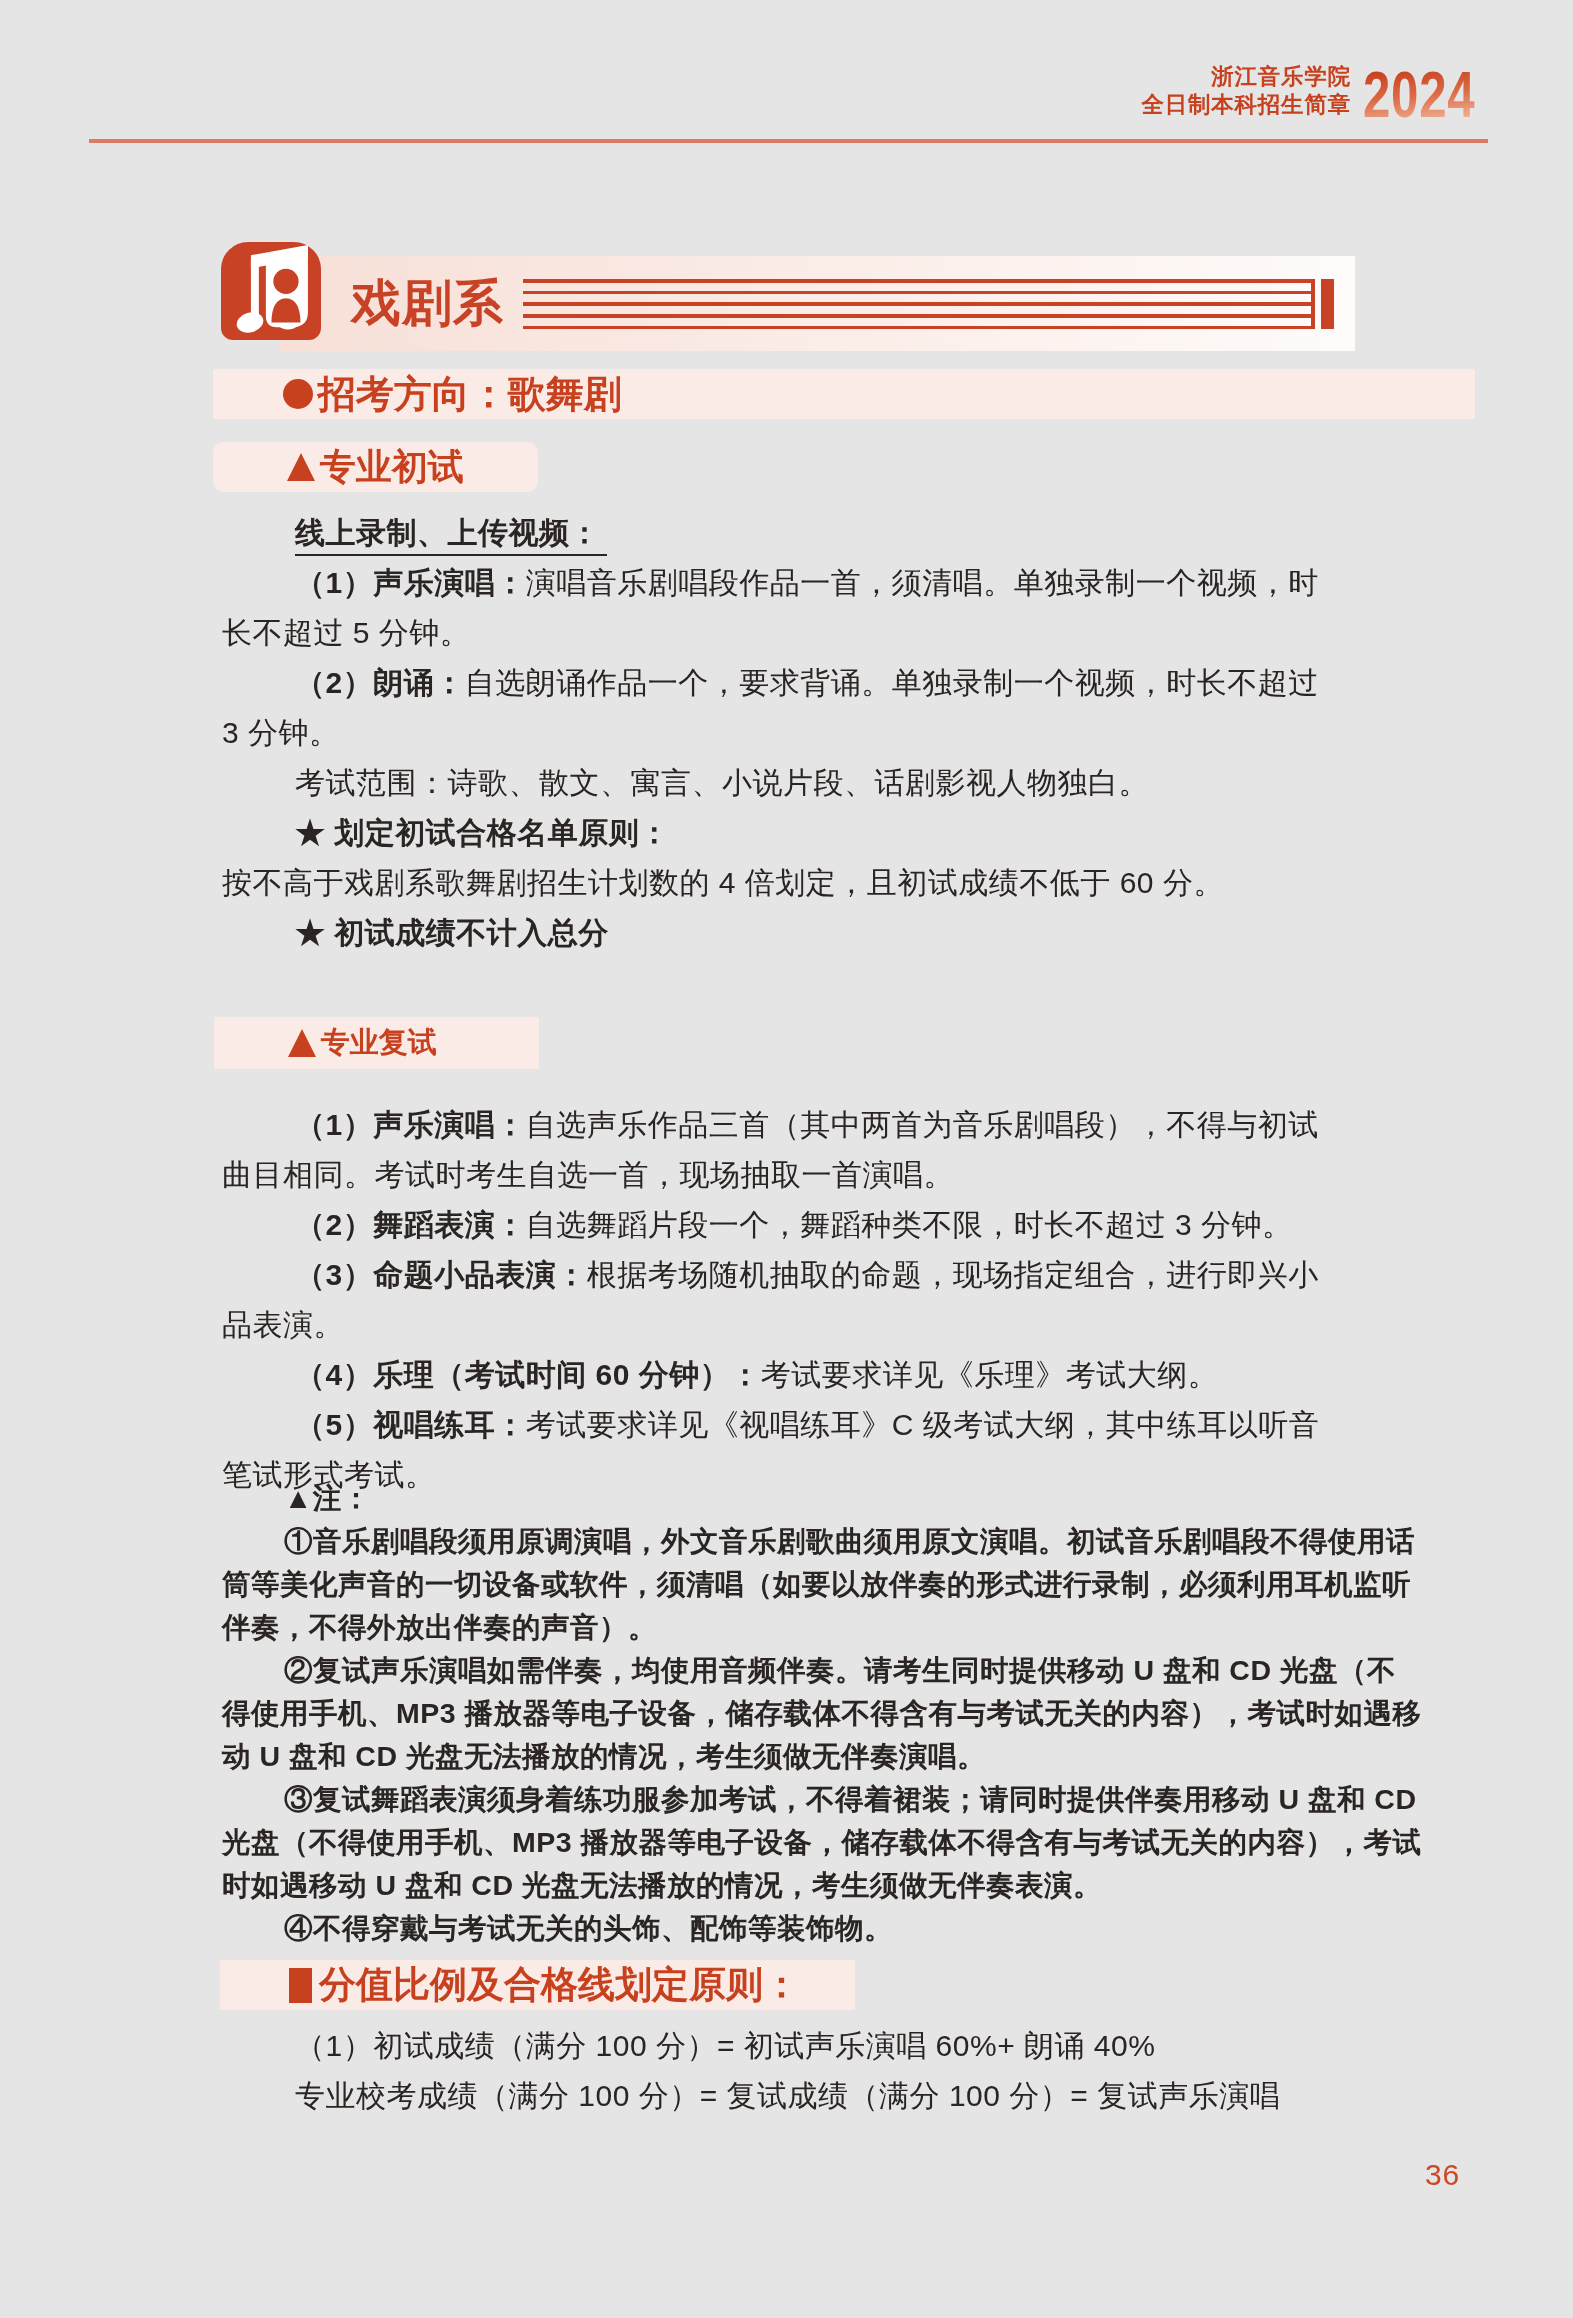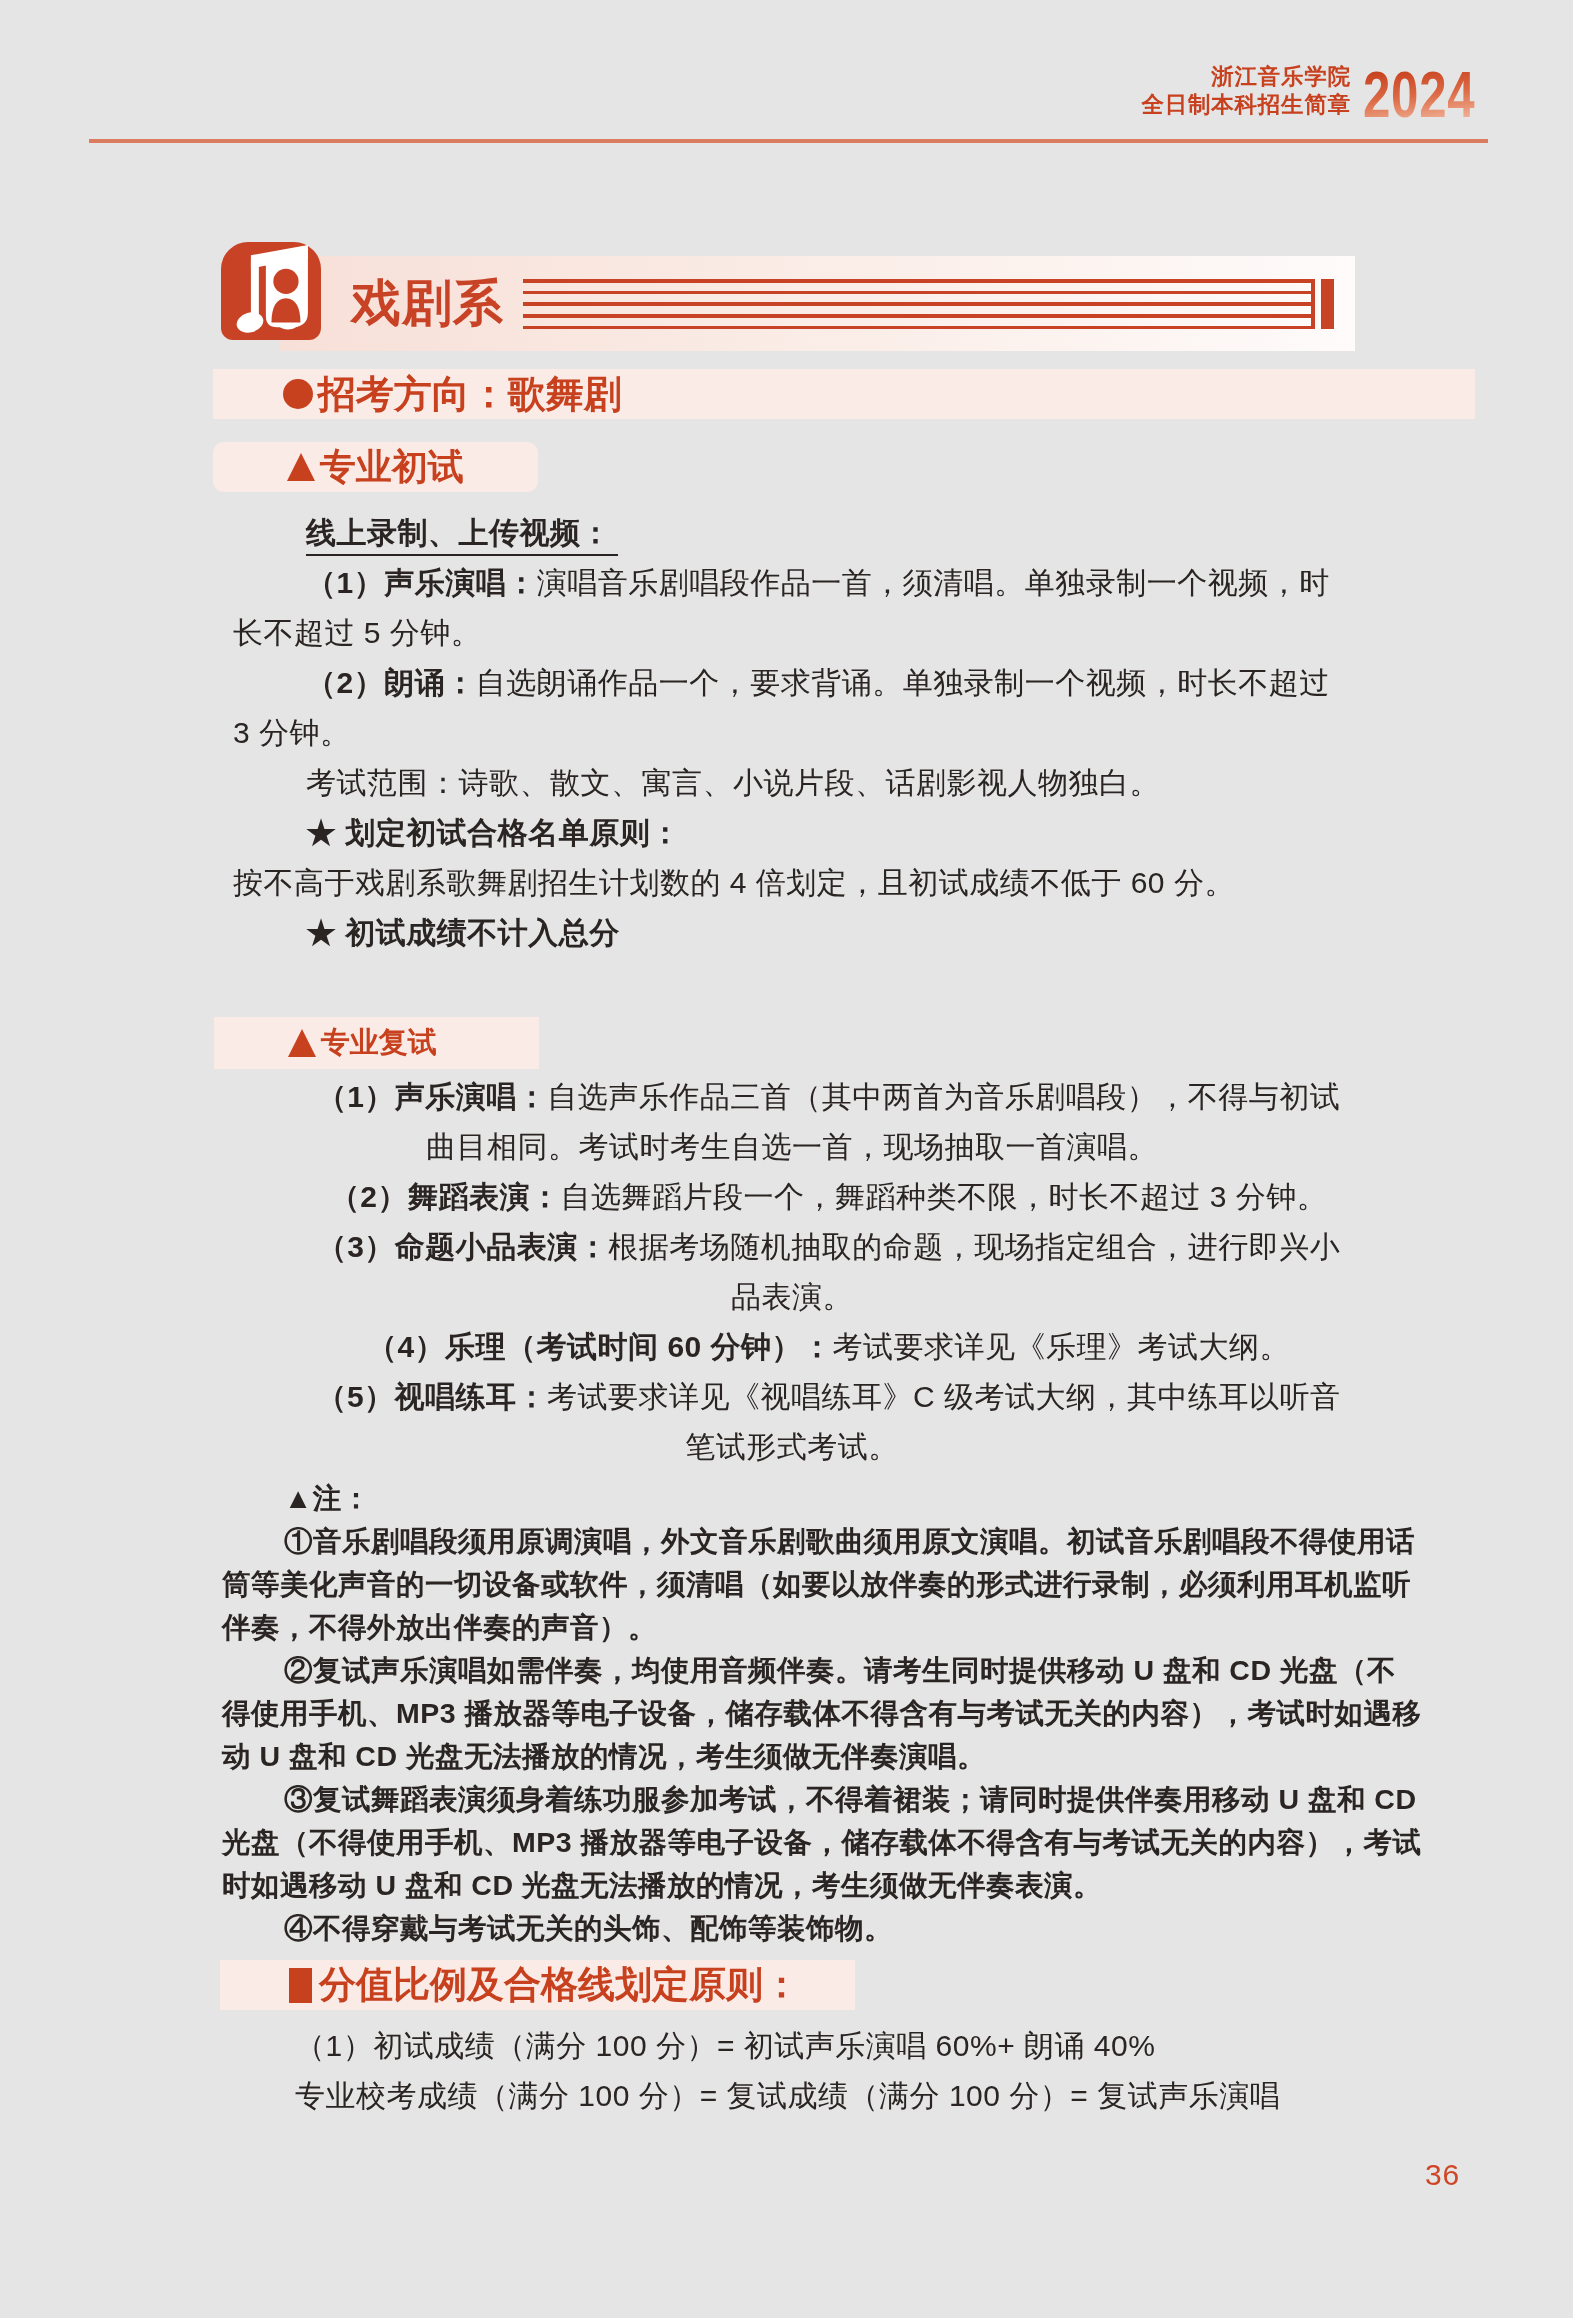--- a/index.html
+++ b/index.html
@@ -56,22 +56,22 @@
   #sec2 { left:220px; top:1960px; width:635px; height:50px; font-size:37px; padding-left:69px; box-sizing:border-box; }
   .circle-bullet { width:30px; height:30px; border-radius:50%; background:#C8411F; margin-right:4.7px; flex:none; }
   .tri-bullet { width:0; height:0; border-left:14px solid transparent; border-right:14px solid transparent; border-bottom:28px solid #C8411F; margin-right:4.7px; flex:none; }
   .sq-bullet { width:23.4px; height:35px; background:#C8411F; margin-right:6.5px; flex:none; }
   
   .textblock { position:absolute; left:222px; width:1140px; color:#2A2523; }
   .textblock .tl { height:50px; line-height:50px; font-size:30px; letter-spacing:0.5px; white-space:nowrap; }
   .textblock .tl.ind { padding-left:73px; }
   .textblock .tl b { font-weight:700; }
   .textblock .tl.ul b { border-bottom:2.8px solid #2A2523; padding-bottom:4.7px; padding-right:6.5px; }
-  #block1 { top:508px;margin-left:11px; }
-  #block2 { top:1072px;text-align:center; }
+  #block1 { top:508px; }
+  #block2 { top:1100px; }
   #block-notes { top:1477px; }
   #block-notes .tl { height:43px; line-height:43px; font-size:28.5px; font-weight:700; }
   #block-notes .tl.ind { padding-left:62px; }
   #block-formula { top:2021px; }
   
   .page-number {
     position:absolute; left:1425px; top:2158px; font-size:30px; color:#CE4727;
     letter-spacing:0.9px;
   }
 </style>

